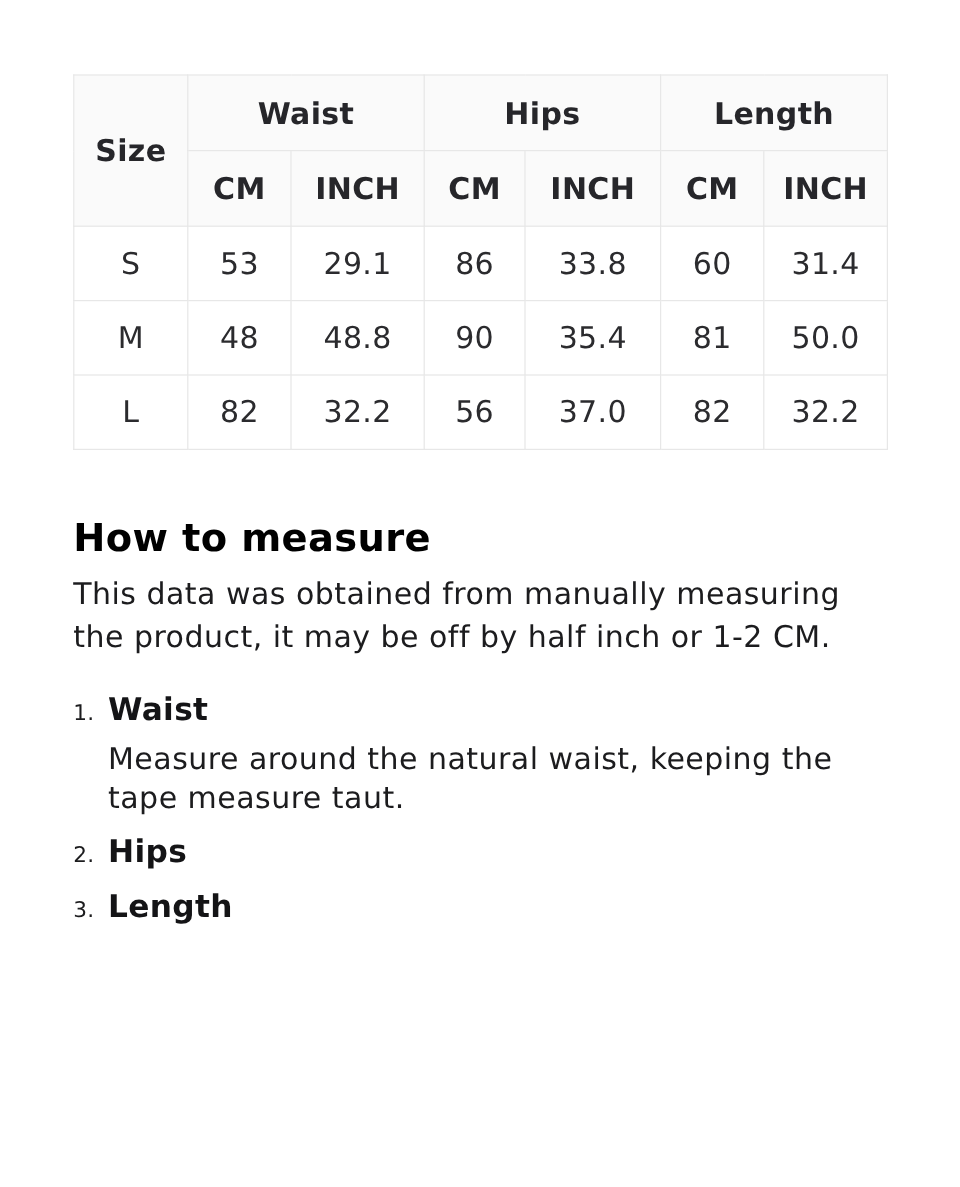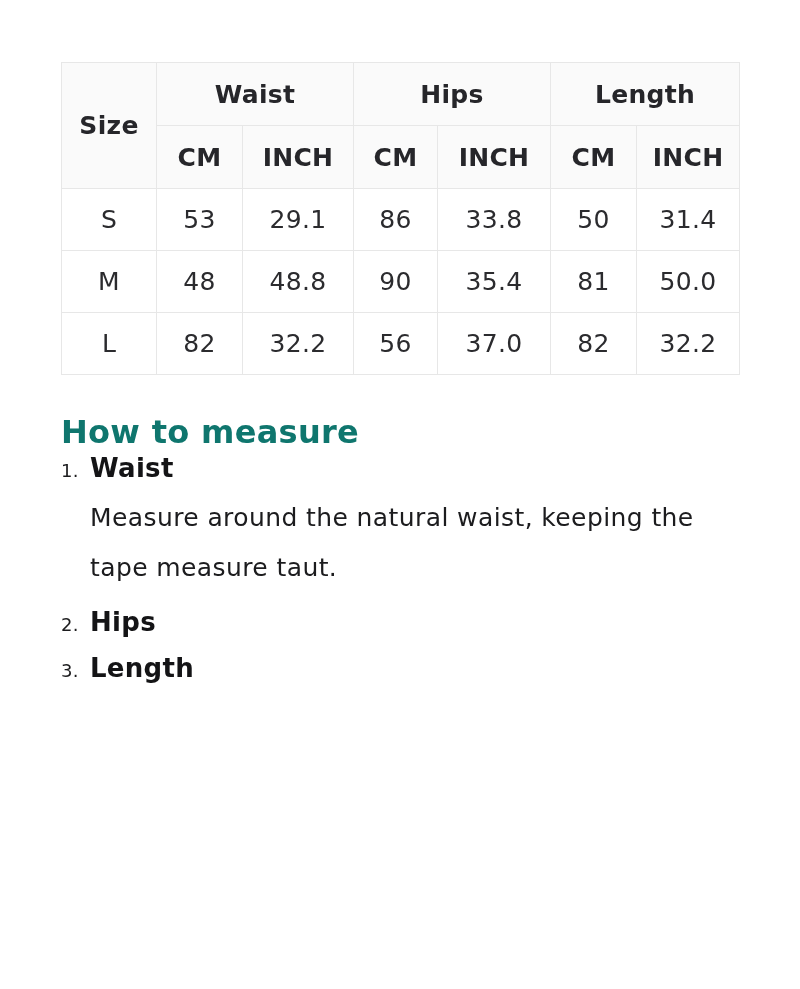--- a/index.html
+++ b/index.html
@@ -41,22 +41,22 @@
     color: #2b2b2e;
     height: 61px;
   }
 
   
   .section-title {
     font-size: 32px;
     line-height: 38px;
     font-weight: bold;
     letter-spacing: 0.3px;
-    color: #0f766e;
-    margin: 38px 0 0 0;
+    color: #000000;
+    margin: 54px 0 0 0;
   }
   .intro-text {
     font-size: 25px;
     line-height: 36px;
     letter-spacing: 0.4px;
     margin: 10px 0 26px 0;
   }
   ol.steps { list-style: none; margin: 0; padding: 0; }
   ol.steps li { display: flex; align-items: baseline; }
   ol.steps li + li { margin-top: 12px; }
@@ -71,21 +71,21 @@
   .step-title {
     font-size: 26px;
     line-height: 34px;
     font-weight: bold;
     letter-spacing: 0.3px;
     color: #141416;
     margin: 0;
   }
   .step-desc {
     font-size: 25px;
-    line-height: 50px;
+    line-height: 32px;
     letter-spacing: 0.4px;
     margin: 8px 0 0 0;
   }
 </style>
 </head>
 <body>
 
 <div class="page">
 
   <table class="size-chart">
@@ -114,21 +114,21 @@
         <th>INCH</th>
       </tr>
     </thead>
     <tbody>
       <tr>
         <td>S</td>
         <td>53</td>
         <td>29.1</td>
         <td>86</td>
         <td>33.8</td>
-        <td>50</td>
+        <td>60</td>
         <td>31.4</td>
       </tr>
       <tr>
         <td>M</td>
         <td>48</td>
         <td>48.8</td>
         <td>90</td>
         <td>35.4</td>
         <td>81</td>
         <td>50.0</td>
@@ -140,20 +140,21 @@
         <td>56</td>
         <td>37.0</td>
         <td>82</td>
         <td>32.2</td>
       </tr>
     </tbody>
   </table>
 
   <h2 class="section-title">How to measure</h2>
 
+  <p class="intro-text">This data was obtained from manually measuring the product, it may be off by half inch or 1-2 CM.</p>
 
   <ol class="steps">
     <li>
       <span class="step-marker">1.</span>
       <div class="step-body">
         <h3 class="step-title">Waist</h3>
         <p class="step-desc">Measure around the natural waist, keeping the tape measure taut.</p>
       </div>
     </li>
     <li>

